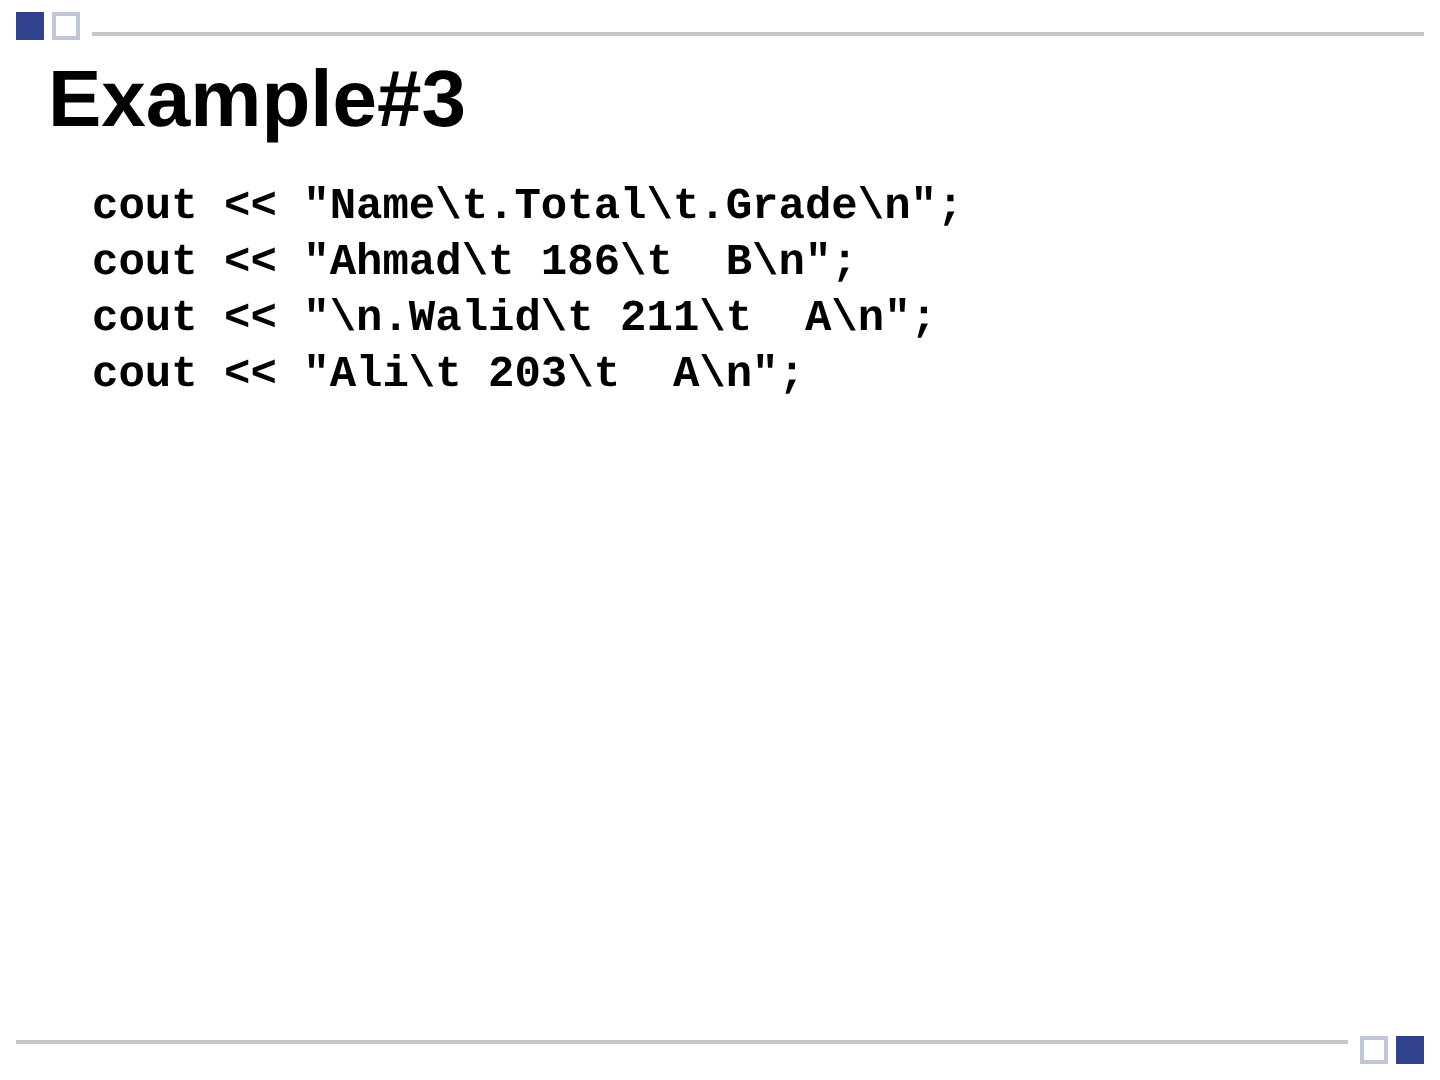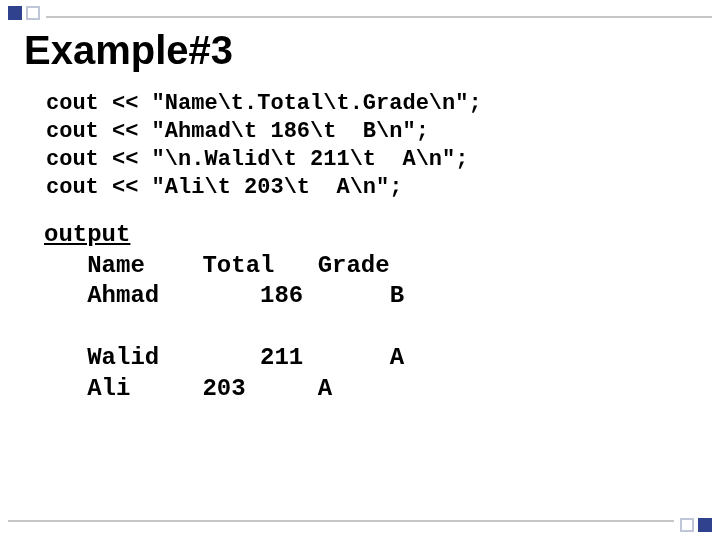--- a/index.html
+++ b/index.html
@@ -105,26 +105,20 @@
   </div>
   <div class="hr-top"></div>
 
   <div class="title">Example#3</div>
 
   <div class="code-block"><span>cout &lt;&lt; "Name\t.Total\t.Grade\n";</span>
 <span>cout &lt;&lt; "Ahmad\t 186\t  B\n";</span>
 <span>cout &lt;&lt; "\n.Walid\t 211\t  A\n";</span>
 <span>cout &lt;&lt; "Ali\t 203\t  A\n";</span></div>
 
-  <div class="output-block"><span class="output-label">output</span>
-<span>   Name    Total   Grade</span>
-<span>   Ahmad       186      B</span>
-<span></span>
-<span>   Walid       211      A</span>
-<span>   Ali     203     A</span></div>
 
   <div class="hr-bottom"></div>
   <div class="deco-squares-bottom">
     <div class="sq sq-outline"></div>
     <div class="sq sq-filled"></div>
   </div>
 
 </div>
 
 </body></html>

